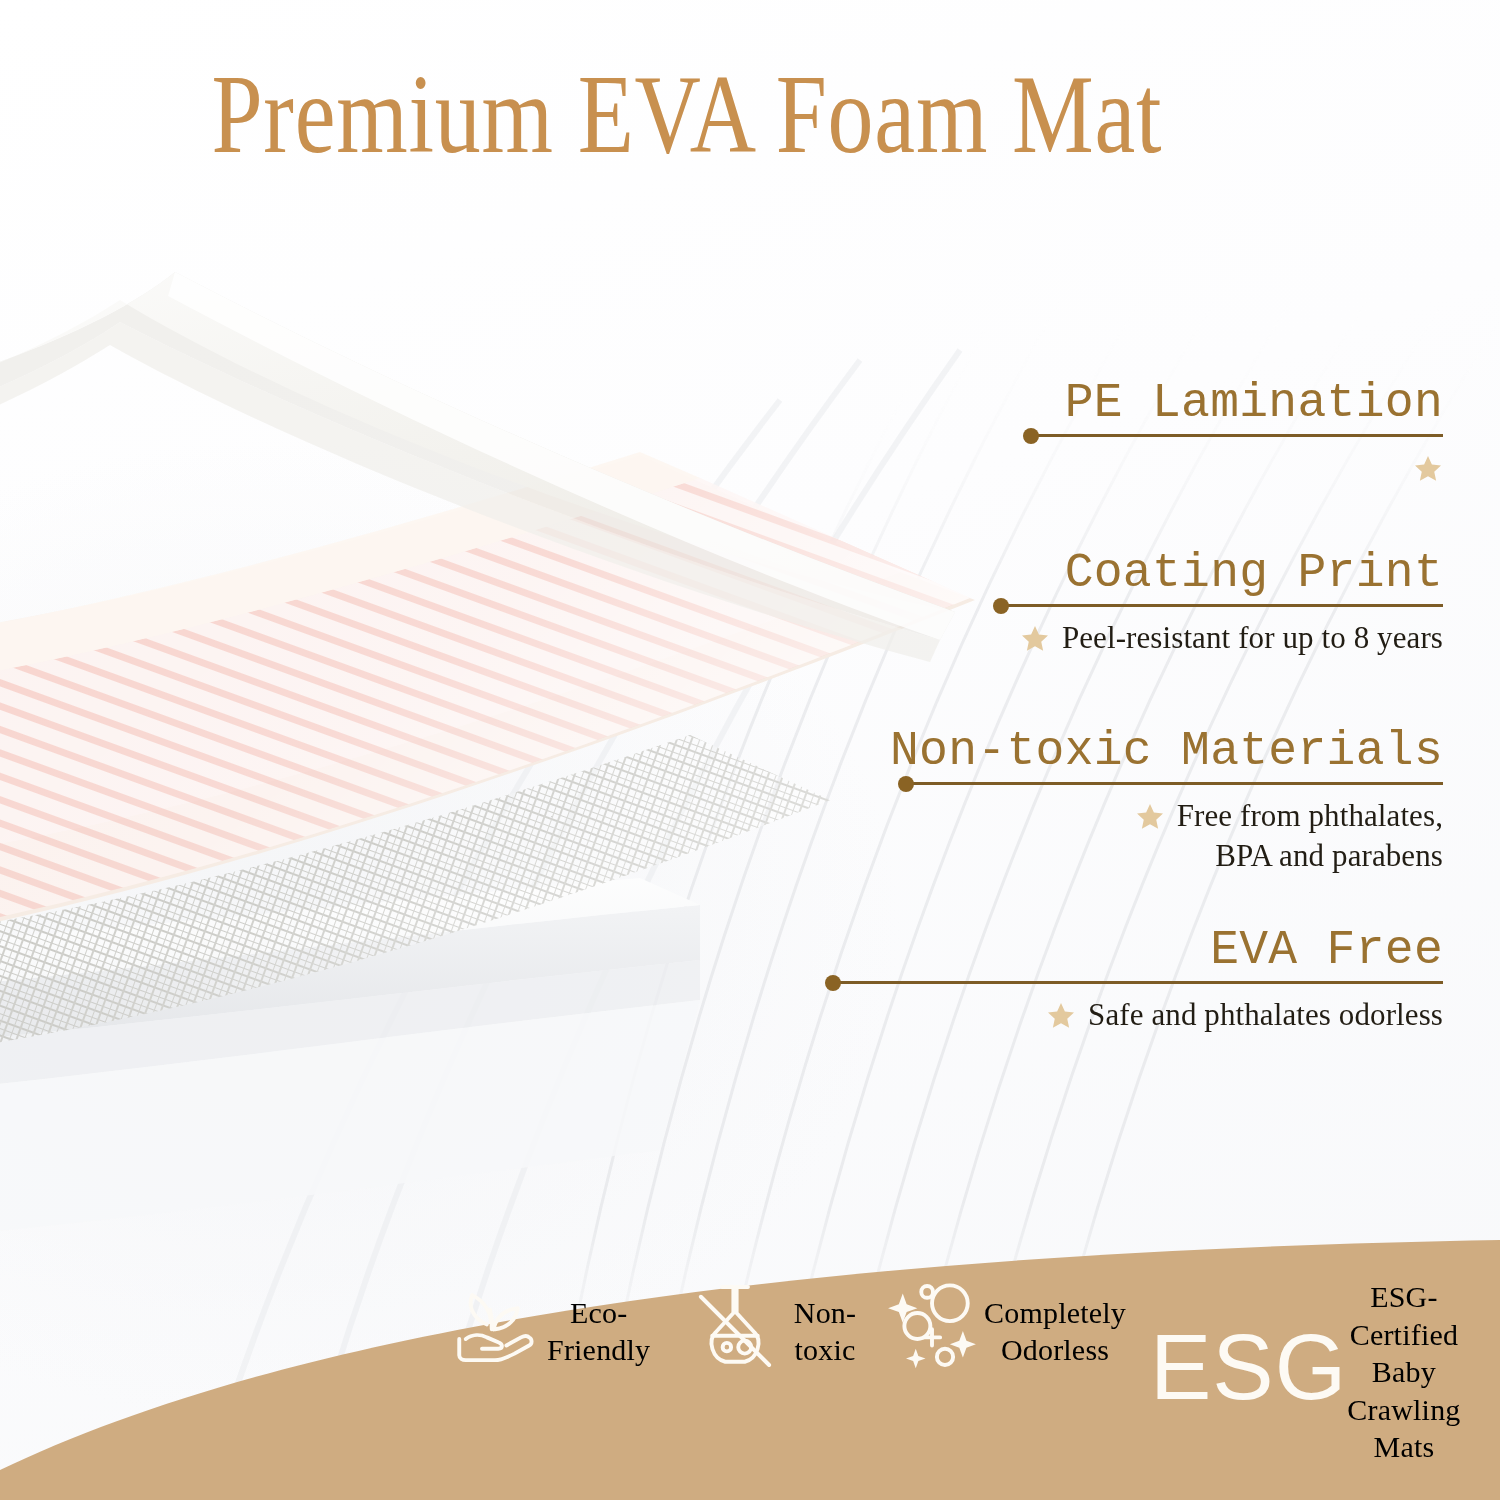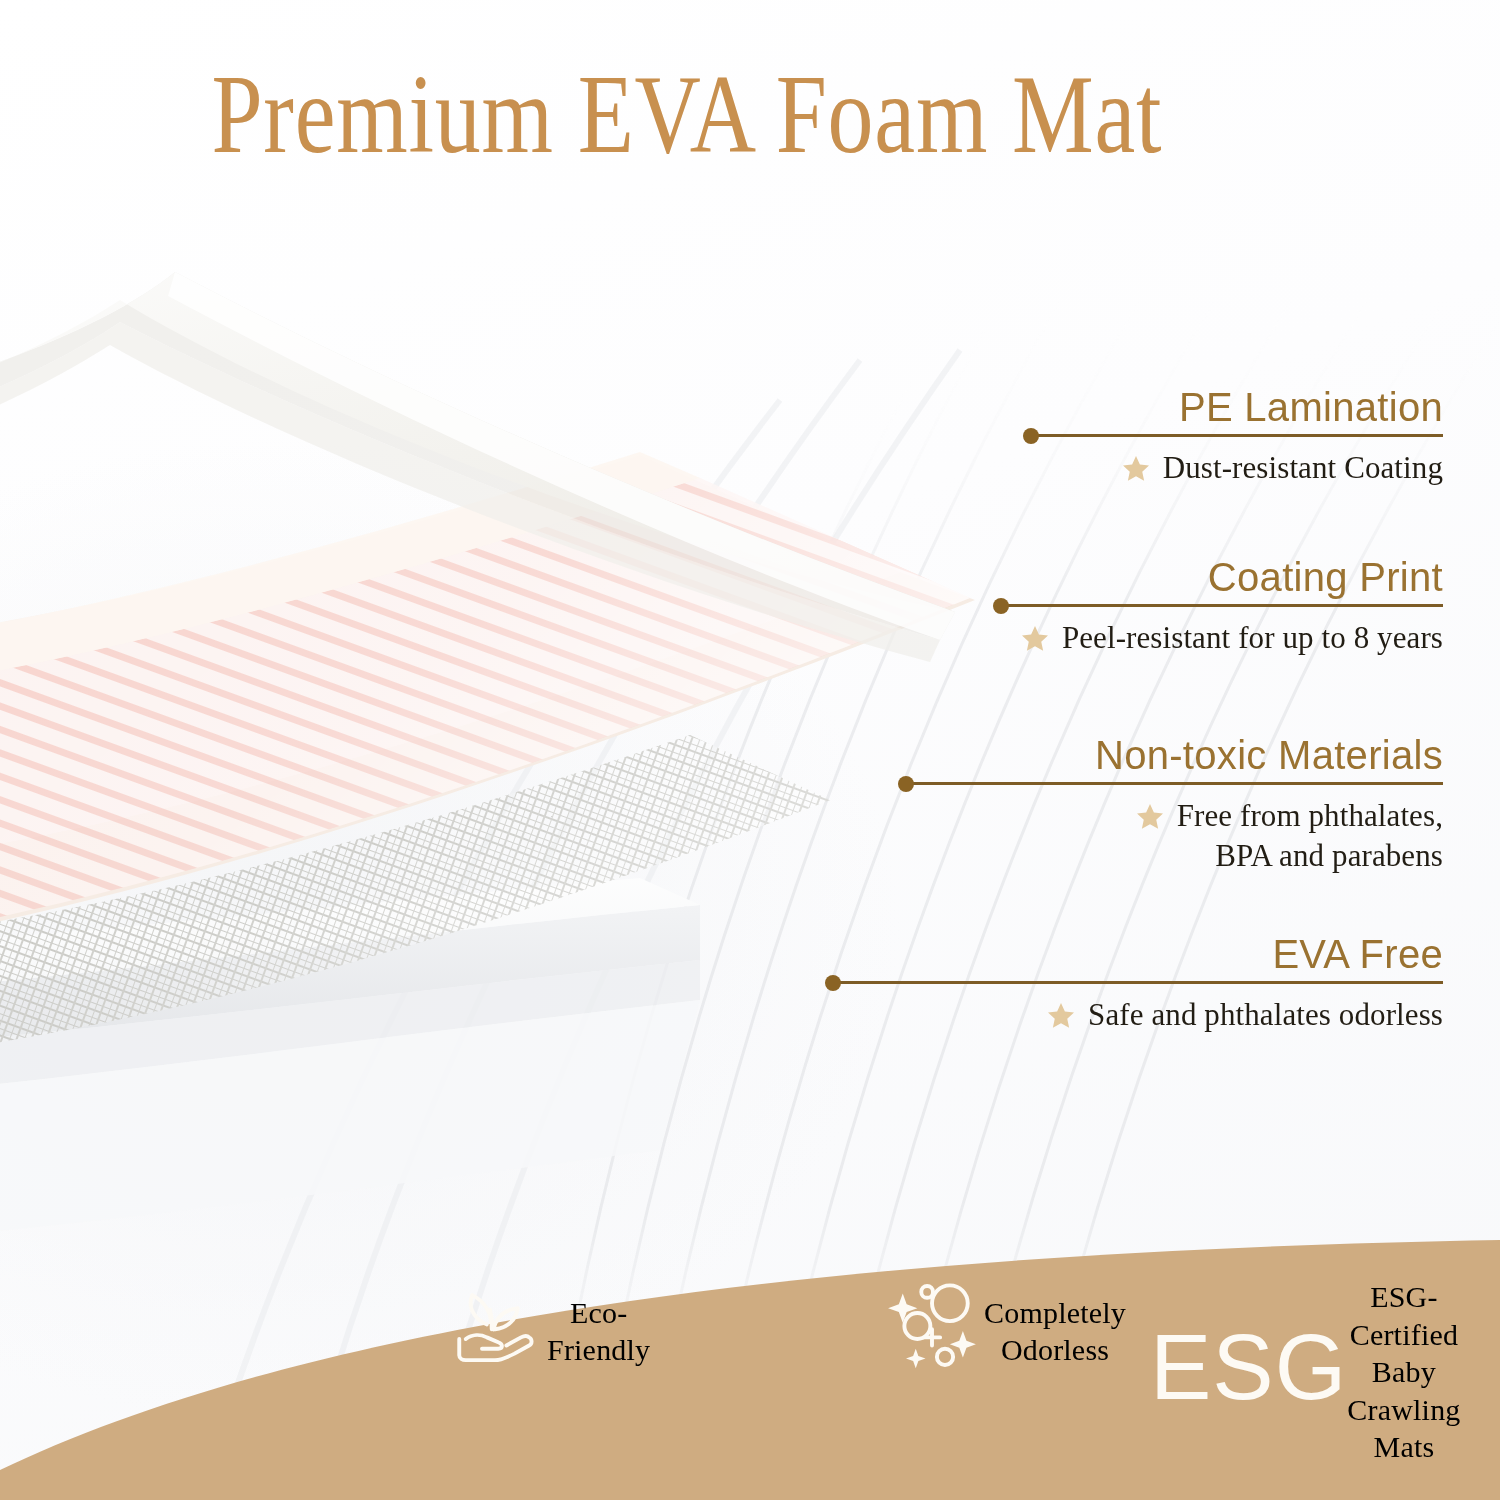--- a/index.html
+++ b/index.html
@@ -42,22 +42,22 @@
   
   #illus { position:absolute; inset:0; z-index:20; }
 
   
   #callouts { position:absolute; inset:0; z-index:45; }
   .callout { position:absolute; }
   .co-head {
     position:absolute;
     right:0; bottom:100%;
     margin-bottom:6px;
-    font-family:Liberation Sans, sans-serif;
-    font-size:40px;
+    font-family:Liberation Mono, monospace;
+    font-size:48px;
     line-height:1.05;
     color:#9a7231;
     white-space:nowrap;
     letter-spacing:0.3px;
   }
   .co-rule {
     position:absolute; left:0; right:0; top:0;
     height:3px;
     background:#7d5c26;
   }
@@ -263,21 +263,20 @@
     <div class="co-head">PE Lamination</div>
     <div class="co-rule">
       <span class="co-dot"></span>
     </div>
     <div class="co-body">
       <span class="co-star">
         <svg width="30" height="30" viewBox="0 0 24 24">
             <path d="M12 1.6 L15.1 8.4 L22.4 9.2 L17 14.2 L18.5 21.4 L12 17.8 L5.5 21.4 L7 14.2 L1.6 9.2 L8.9 8.4 Z" fill="#e3c99e"></path>
           </svg>
       </span>
-      <span class="co-text">Dust-resistant Coating</span>
     </div>
   </div>
 
   <div class="callout" style="left:1000px; top:604px; width:443px;">
     <div class="co-head">Coating Print</div>
     <div class="co-rule">
       <span class="co-dot"></span>
     </div>
     <div class="co-body">
       <span class="co-star">
@@ -336,20 +335,32 @@
         <path d="M30 34 C30 24 26 17 18 13 C15 20 19 28 27 31"></path>
         <path d="M31 34 C33 26 38 22 46 21 C45 28 40 33 32 34"></path>
         <path d="M31 34 L29 22"></path>
         <path d="M10 40 L10 50 C10 52 12 53 14 53 L32 53 C36 53 40 51 44 49 L53 44 C55 43 55 40 53 39 C52 38 50 38 48 39 L39 44"></path>
         <path d="M14 40 C18 37 23 37 27 39 L34 42 C37 43 37 46 34 46 L24 46"></path>
       </svg>
     </div>
     <div class="blabel">Eco-Friendly</div>
   </div>
 
+  <div class="bitem" style="left:683px; top:28px; width:180px;">
+    <div class="bicon">
+      <svg width="104" height="104" viewBox="0 0 64 64" fill="none" stroke="#fdfaf4" stroke-width="2.4" stroke-linecap="round" stroke-linejoin="round">
+        <path d="M24 8 L31 8 L31 24 L20 36 C15 41 18 52 26 54 L38 54 C46 52 49 41 44 36 L33 24 L33 8 L40 8"></path>
+        <path d="M18 38 L46 38"></path>
+        <circle cx="27" cy="45" r="2.6"></circle>
+        <circle cx="38" cy="45" r="4"></circle>
+        <path d="M11 14 L53 56"></path>
+      </svg>
+    </div>
+    <div class="blabel">Non-toxic</div>
+  </div>
 
   <div class="bitem" style="left:903px; top:28px; width:200px;justify-content:center;">
     <div class="bicon">
       <svg width="104" height="104" viewBox="0 0 64 64" fill="none" stroke="#fdfaf4" stroke-width="2.4" stroke-linecap="round" stroke-linejoin="round">
         <circle cx="43" cy="18" r="11"></circle>
         <circle cx="23" cy="32" r="8"></circle>
         <circle cx="29" cy="11" r="3.6"></circle>
         <circle cx="40" cy="51" r="5"></circle>
         <path d="M14 12 L16.4 18.6 L23 21 L16.4 23.4 L14 30 L11.6 23.4 L5 21 L11.6 18.6 Z" fill="#fdfaf4" stroke="none"></path>
         <path d="M51 35 L53.2 41 L59 43.2 L53.2 45.4 L51 51.4 L48.8 45.4 L43 43.2 L48.8 41 Z" fill="#fdfaf4" stroke="none"></path>

